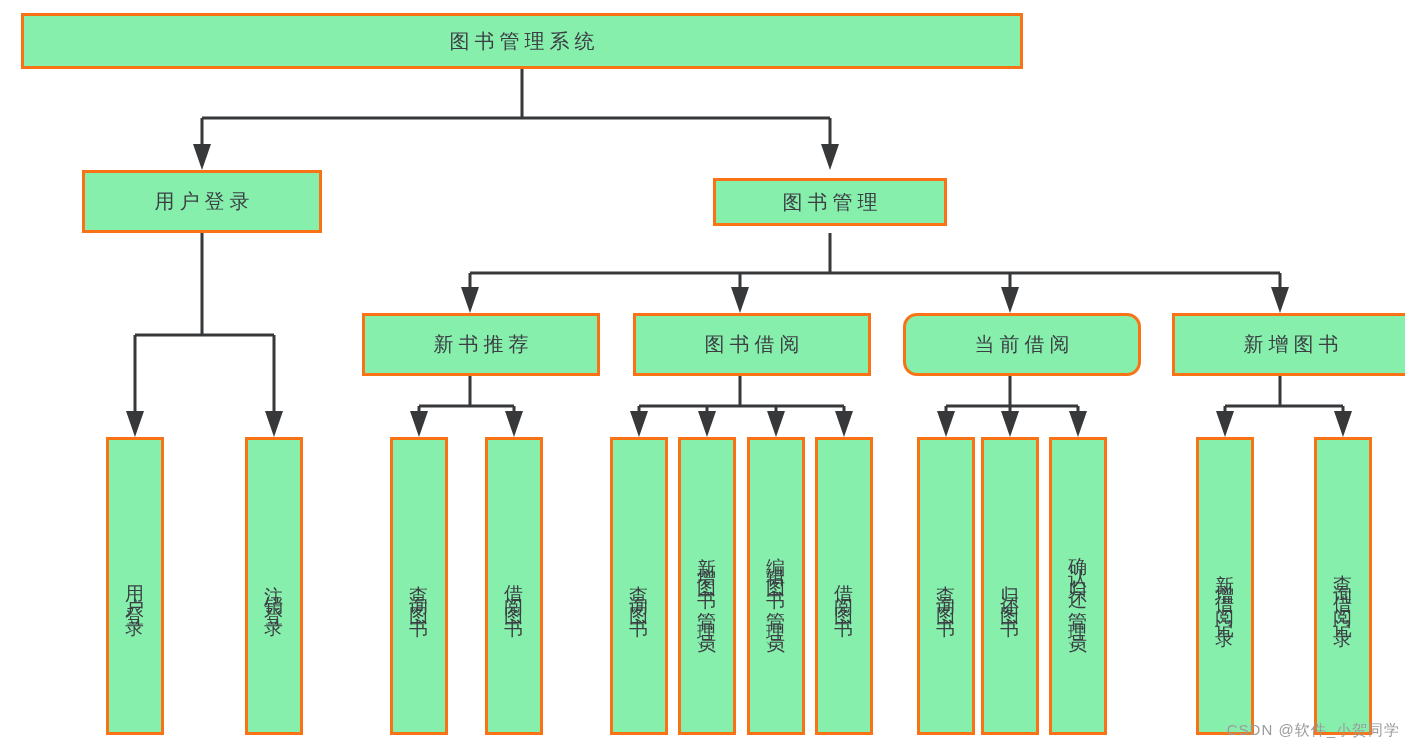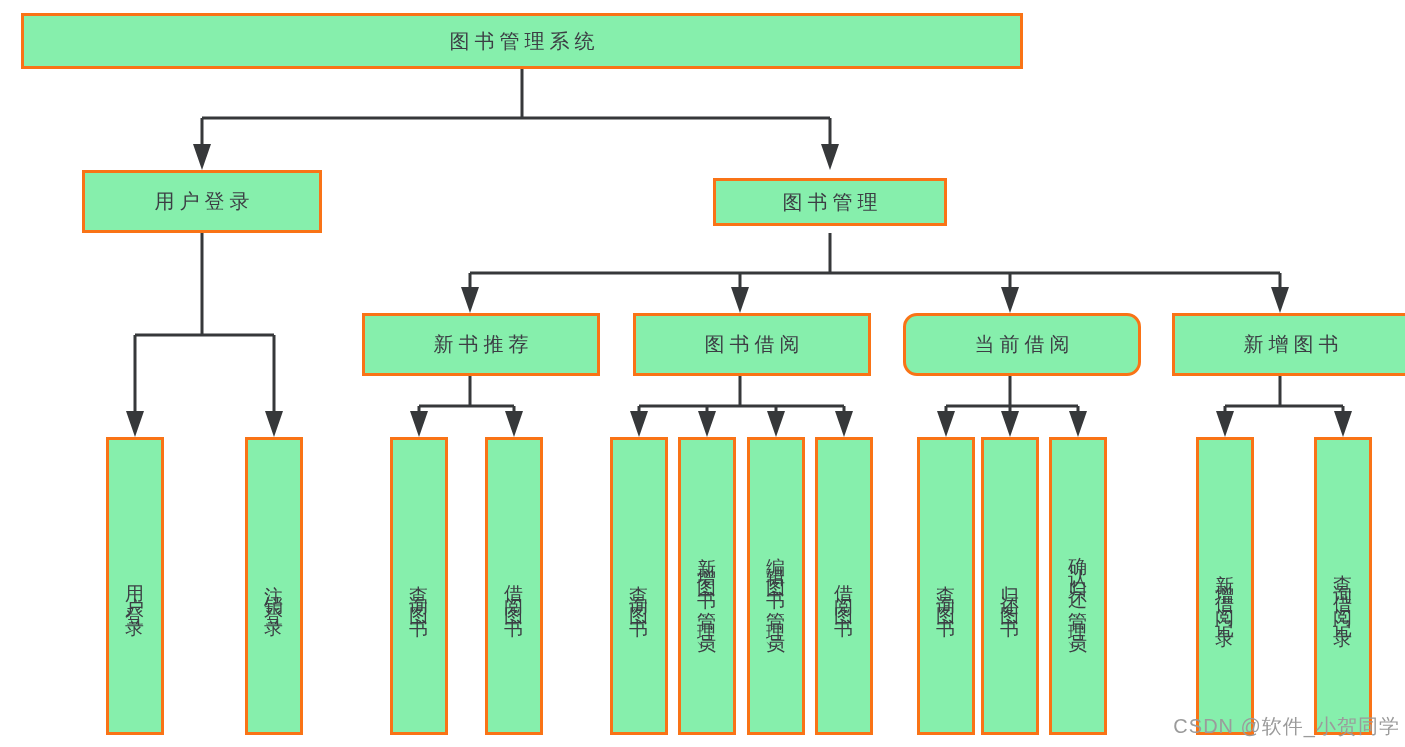--- a/index.html
+++ b/index.html
@@ -44,21 +44,21 @@
     font-size: 19px;
     letter-spacing: 11px;
     margin-bottom: -11px; 
     line-height: 1;
     white-space: nowrap;
   }
   .watermark {
     position: absolute;
     right: 5px;
     bottom: 7px;
-    font-size: 20px;
+    font-size: 15px;
     letter-spacing: 1px;
     color: #9b9b9b;
     z-index: 3;
     white-space: nowrap;
   }
   
   .n-root   { left: 21px;   top: 13px;  width: 1002px; height: 56px; }
   .n-login  { left: 82px;   top: 170px; width: 240px;  height: 63px; }
   .n-mgmt   { left: 713px;  top: 162px; width: 234px;  height: 48px; margin-top: 16px; }
   .n-l3     { top: 313px;   width: 238px; height: 63px; }

